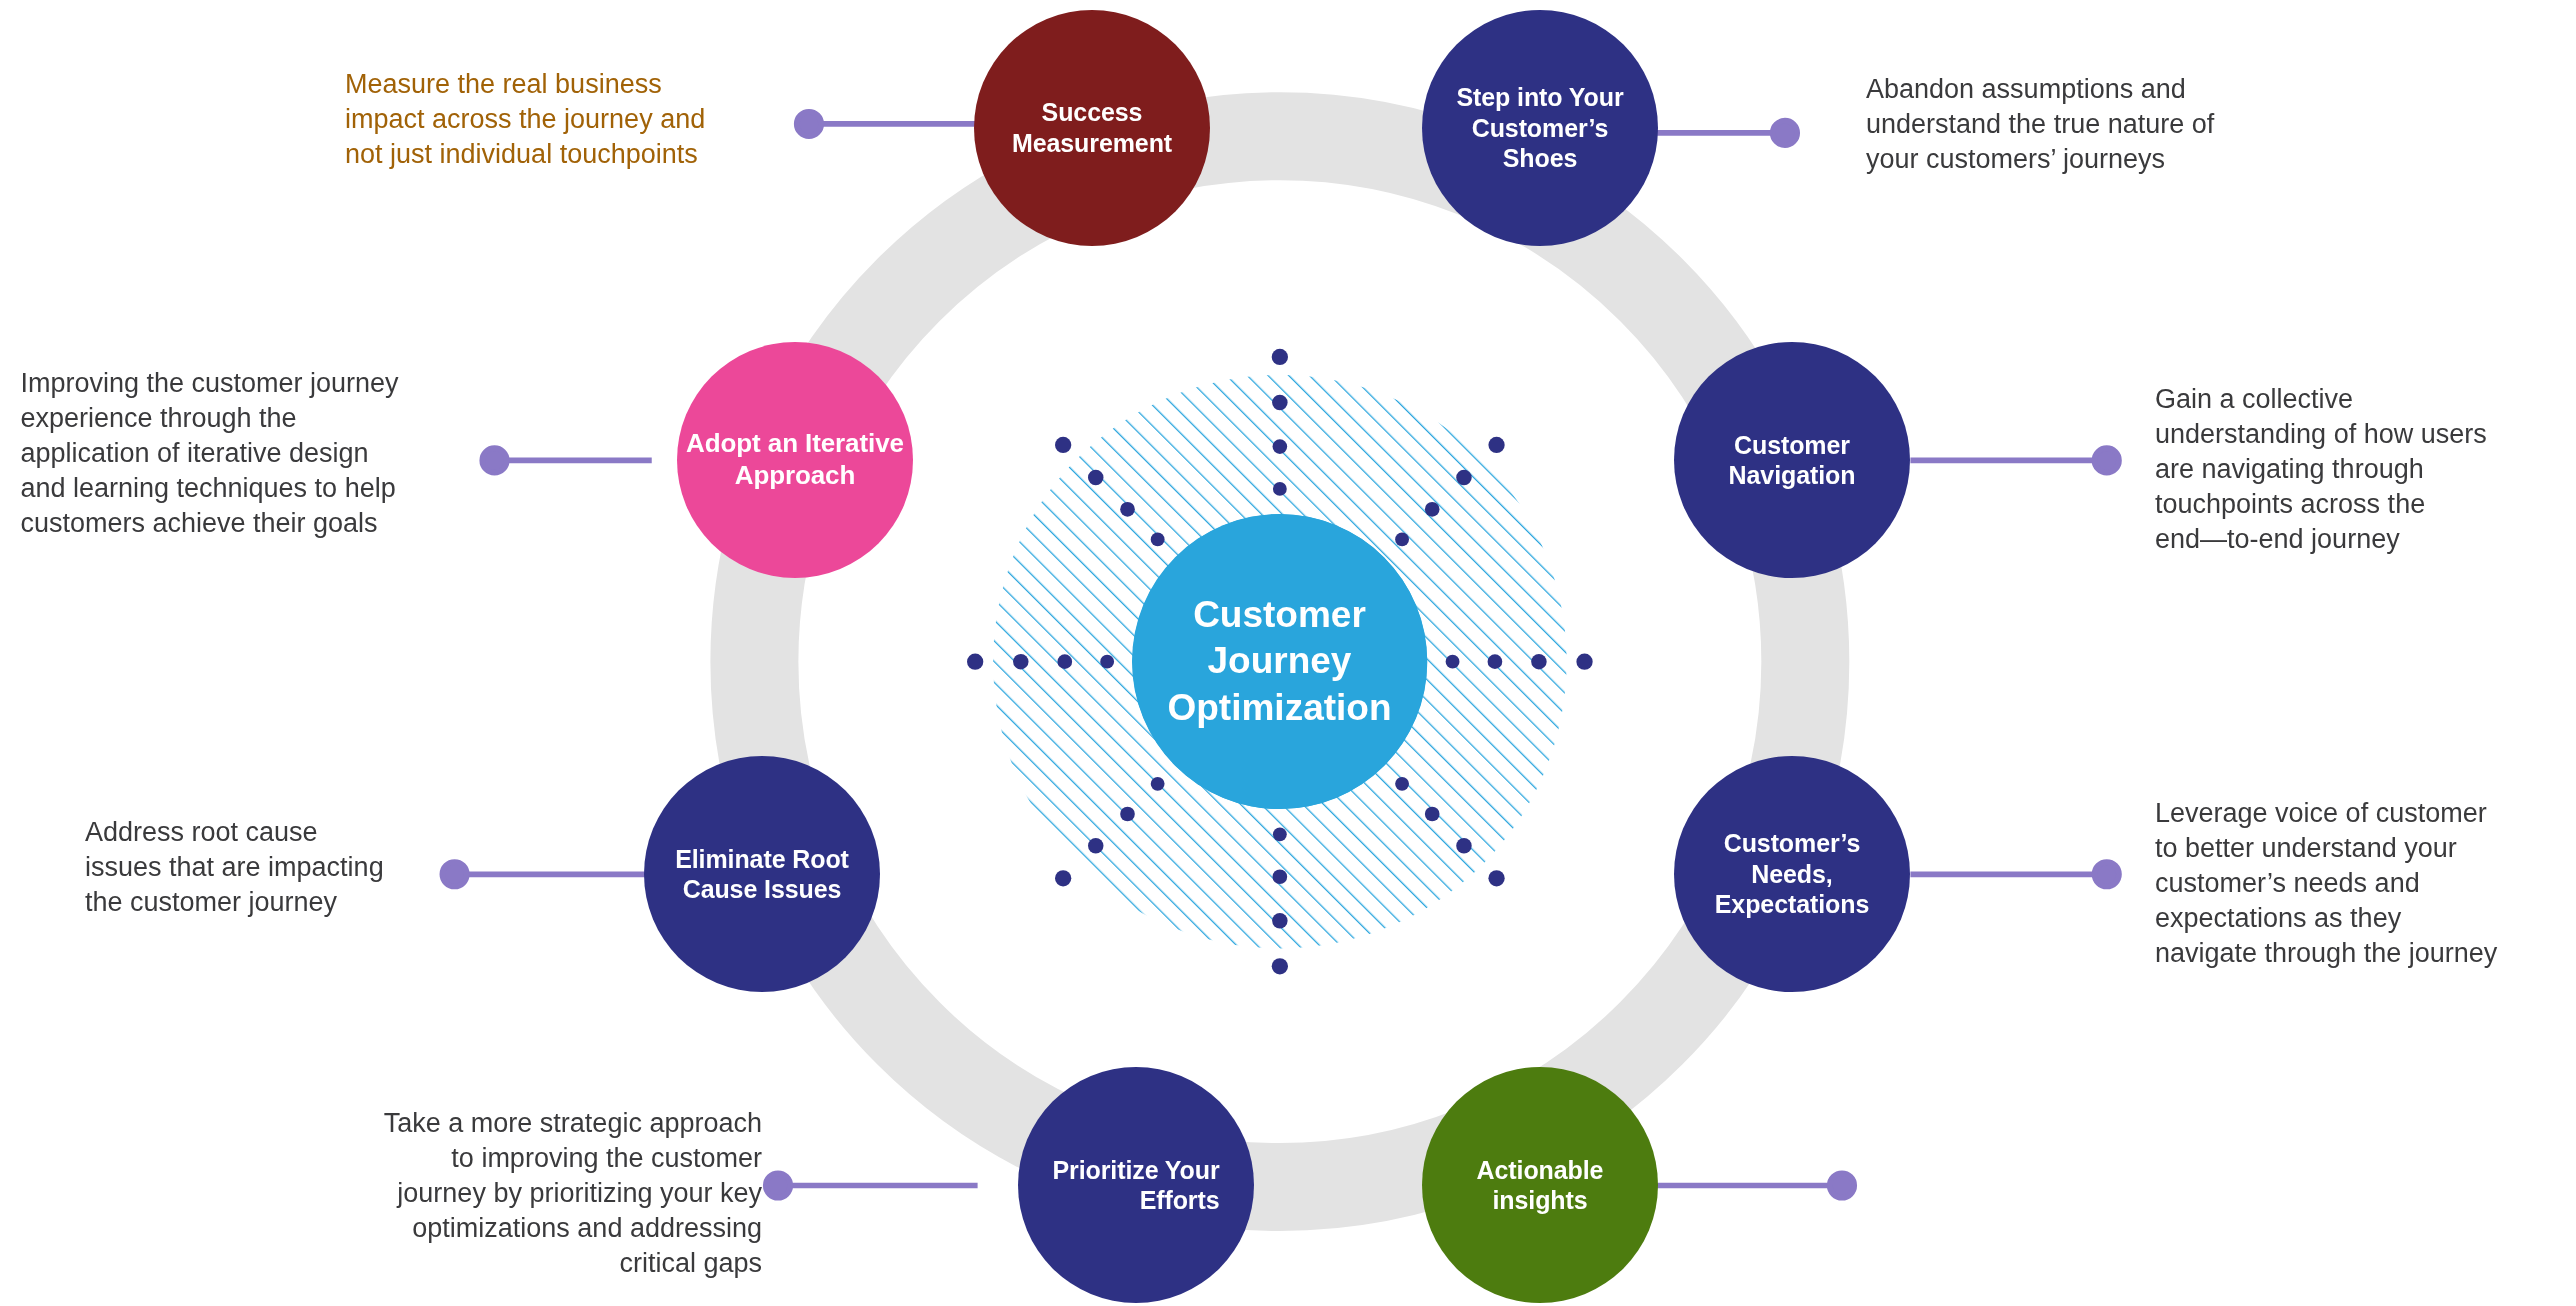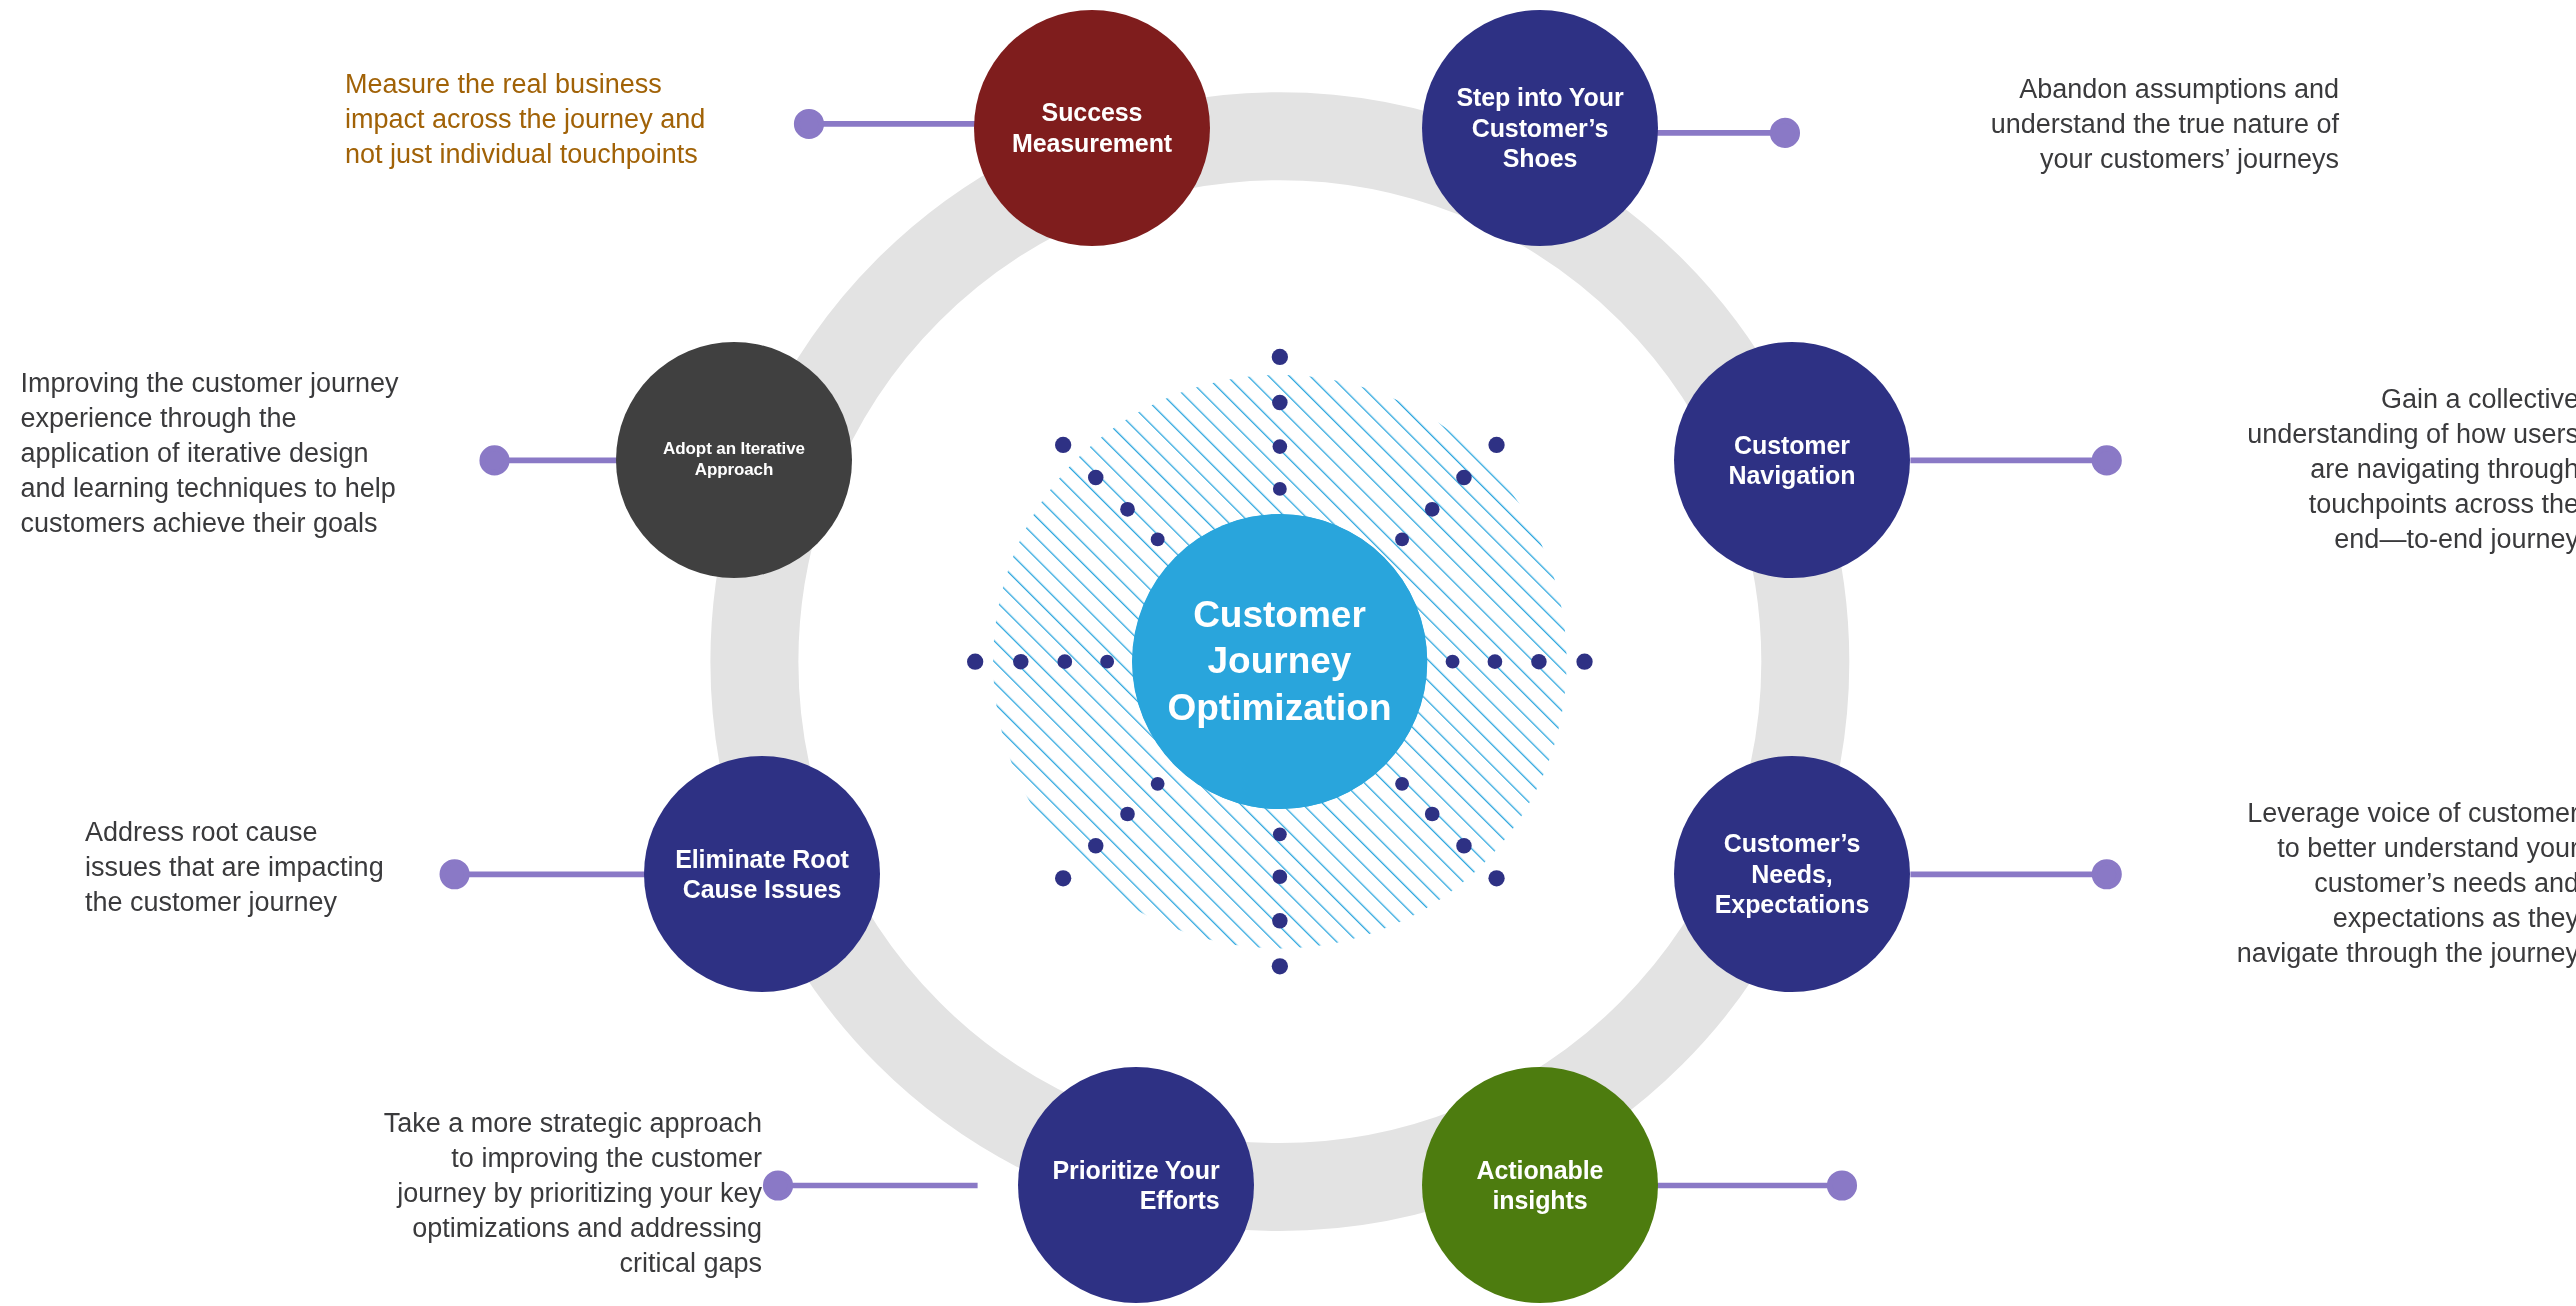--- a/index.html
+++ b/index.html
@@ -56,21 +56,21 @@
     line-height: 1.26;
   }
 
   
   .callout {
     position: absolute;
     color: #3A3A3C;
     line-height: 1.30;
     font-weight: 400;
   }
-  .callout.right { text-align: right; }
+  .callout.right { text-align: left; }
   .callout.left  { text-align: left; }
 </style>
 </head>
 <body style="background: rgb(255, 255, 255);">
 
 <div id="stage">
 
   <svg id="art" viewBox="0 0 3162 1604">
     <defs>
       <pattern id="hatch" width="18" height="18" patternUnits="userSpaceOnUse" patternTransform="rotate(-45)">
@@ -189,21 +189,21 @@
   </div>
 
   <div class="node" style="left: 1018px; top: 1067px; width: 236px; height: 236px; font-size: 25px; background: rgb(46, 49, 132); text-align: right;">
     <span class="node-label">Prioritize Your<br>Efforts</span>
   </div>
 
   <div class="node" style="left: 644px; top: 756px; width: 236px; height: 236px; font-size: 25px; background: rgb(46, 49, 132);">
     <span class="node-label">Eliminate Root<br>Cause Issues</span>
   </div>
 
-  <div class="node" style="left: 616px; top: 342px; width: 236px; height: 236px; font-size: 17px; background: #404040;">
+  <div class="node" style="left: 677px; top: 342px; width: 236px; height: 236px; font-size: 26px; background: #ec4899;">
     <span class="node-label">Adopt an Iterative<br>Approach</span>
   </div>
 
   <div id="hub" style="left: 1132px; top: 514px; width: 295px; height: 295px; font-size: 37px; background: rgb(41, 165, 220);">
     <span>Customer<br>Journey<br>Optimization</span>
   </div>
 
   <div class="callout left" style="left: 345px; top: 67px; width: 456px; font-size: 27px; color: #a16207;">Measure the real business<br>impact across the journey and<br>not just individual touchpoints</div>
 
   <div class="callout right" style="left: 1866px; top: 72px; width: 473px; font-size: 27px; color: rgb(58, 58, 60);">Abandon assumptions and<br>understand the true nature of<br>your customers’ journeys</div>

